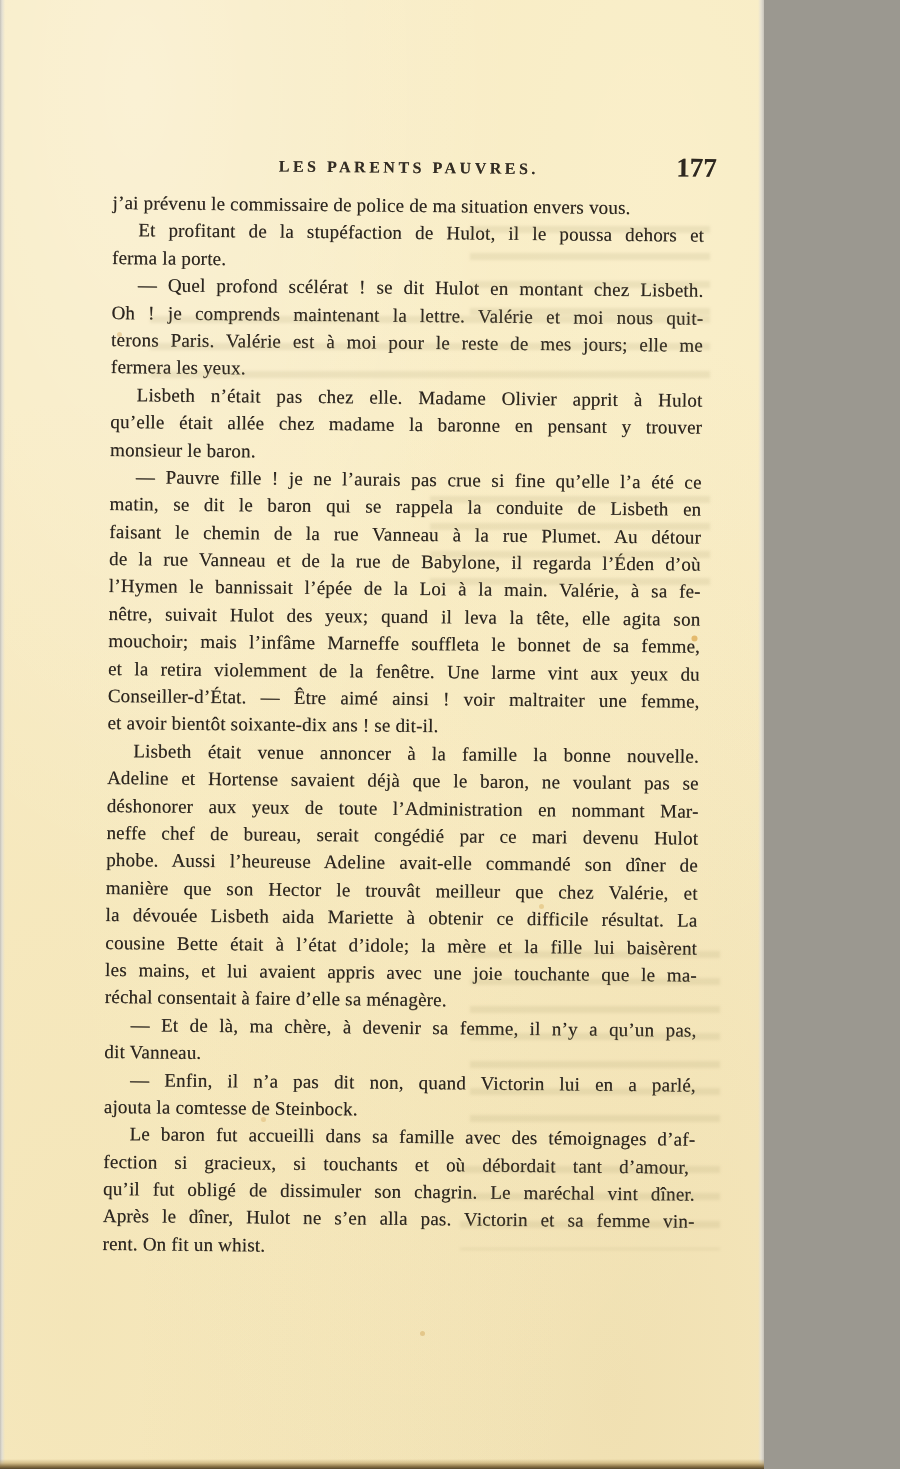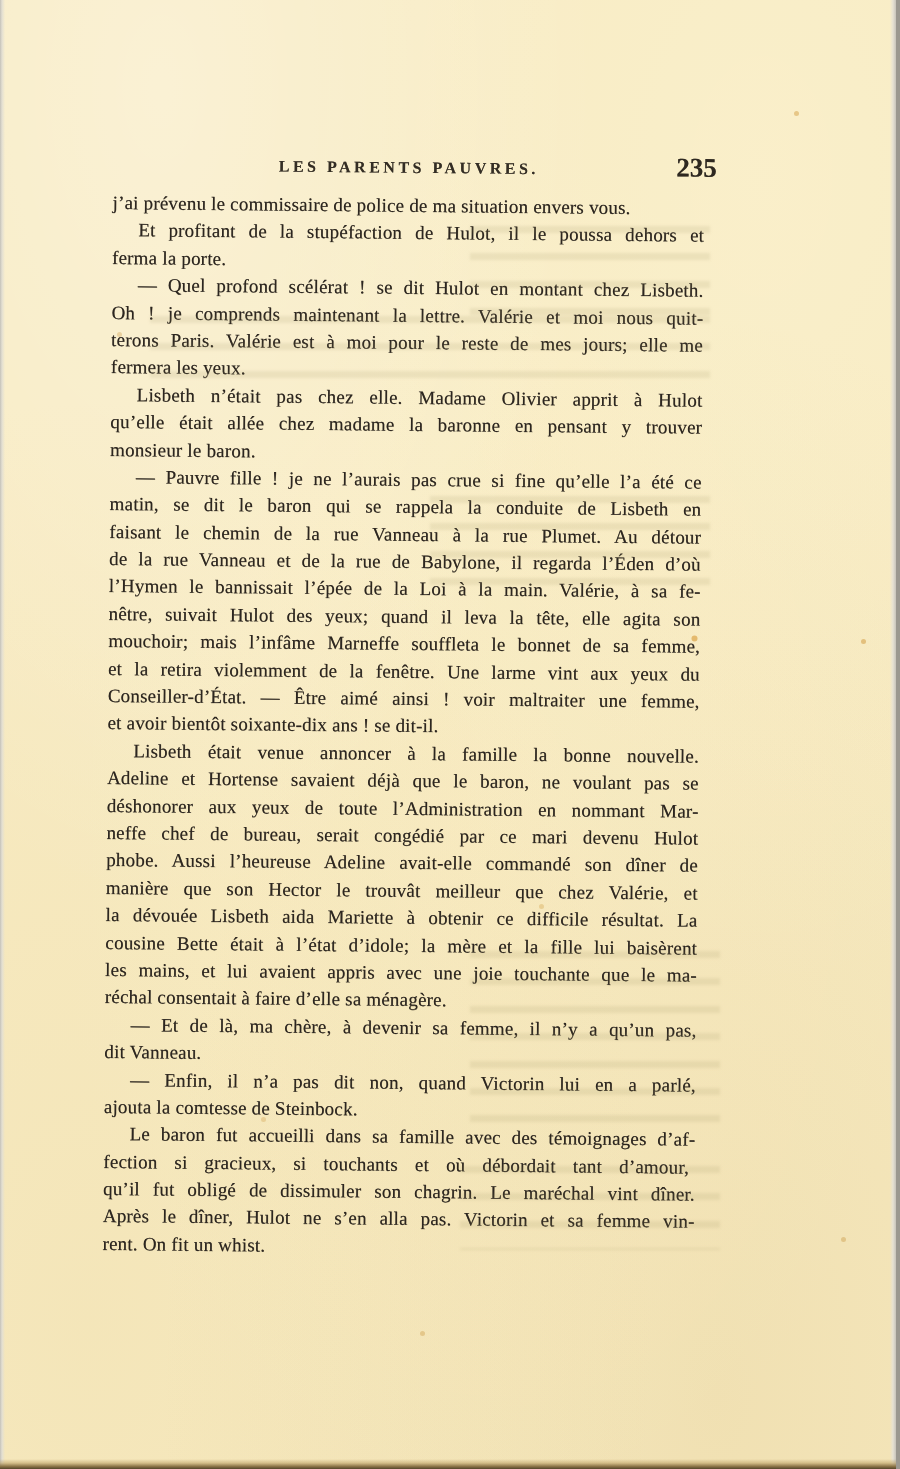--- a/index.html
+++ b/index.html
@@ -1,17 +1,17 @@
 <!DOCTYPE html>
 <html><head>
 <meta charset="utf-8">
 <style>
   html,body{margin:0;padding:0;background:#9b9890;}
   .scan{
-    position:relative;width:896px;height:1469px;overflow:hidden;
+    position:relative;width:764px;height:1469px;overflow:hidden;
     background-color:#f8ebc2;
     background-image:
       radial-gradient(ellipse at 18% 6%, rgba(255,255,255,0.30), transparent 42%),
       radial-gradient(ellipse at 85% 12%, rgba(255,250,225,0.25), transparent 45%),
       radial-gradient(ellipse at 55% 55%, rgba(255,244,205,0.20), transparent 65%),
       radial-gradient(ellipse at 80% 95%, rgba(205,175,105,0.18), transparent 55%),
       radial-gradient(ellipse at 10% 90%, rgba(215,190,120,0.12), transparent 50%);
     font-family:"Liberation Serif","DejaVu Serif",serif;
     color:#2c2620;
   }
@@ -73,21 +73,21 @@
   <div class="show-through st-rows" style="left:470px;top:210px;width:240px;height:120px;"></div>
   <div class="show-through st-rows" style="left:150px;top:300px;width:560px;height:90px;"></div>
   <div class="show-through st-rows" style="left:430px;top:480px;width:280px;height:110px;"></div>
   <div class="show-through st-rows" style="left:470px;top:935px;width:250px;height:190px;"></div>
   <div class="show-through st-rows" style="left:460px;top:1150px;width:260px;height:100px;"></div>
   <div class="specks"></div>
 
   <div class="content">
     <div class="running-head">
       <span class="running-title">LES PARENTS PAUVRES.</span>
-      <span class="page-number">235</span>
+      <span class="page-number">177</span>
     </div>
     <div class="textblock" id="textblock">
         <div class="line end"><span>j’ai prévenu le commissaire de police de ma situation envers vous.</span></div>
         <div class="line ind"><span style="word-spacing: 7.97px;">Et profitant de la stupéfaction de Hulot, il le poussa dehors et</span></div>
         <div class="line end"><span>ferma la porte.</span></div>
         <div class="line ind"><span style="word-spacing: 5.88px;">— Quel profond scélérat ! se dit Hulot en montant chez Lisbeth.</span></div>
         <div class="line"><span style="word-spacing: 8.14px;">Oh ! je comprends maintenant la lettre. Valérie et moi nous quit-</span></div>
         <div class="line"><span style="word-spacing: 6.77px;">terons Paris. Valérie est à moi pour le reste de mes jours; elle me</span></div>
         <div class="line end"><span>fermera les yeux.</span></div>
         <div class="line ind"><span style="word-spacing: 10.77px;">Lisbeth n’était pas chez elle. Madame Olivier apprit à Hulot</span></div>

